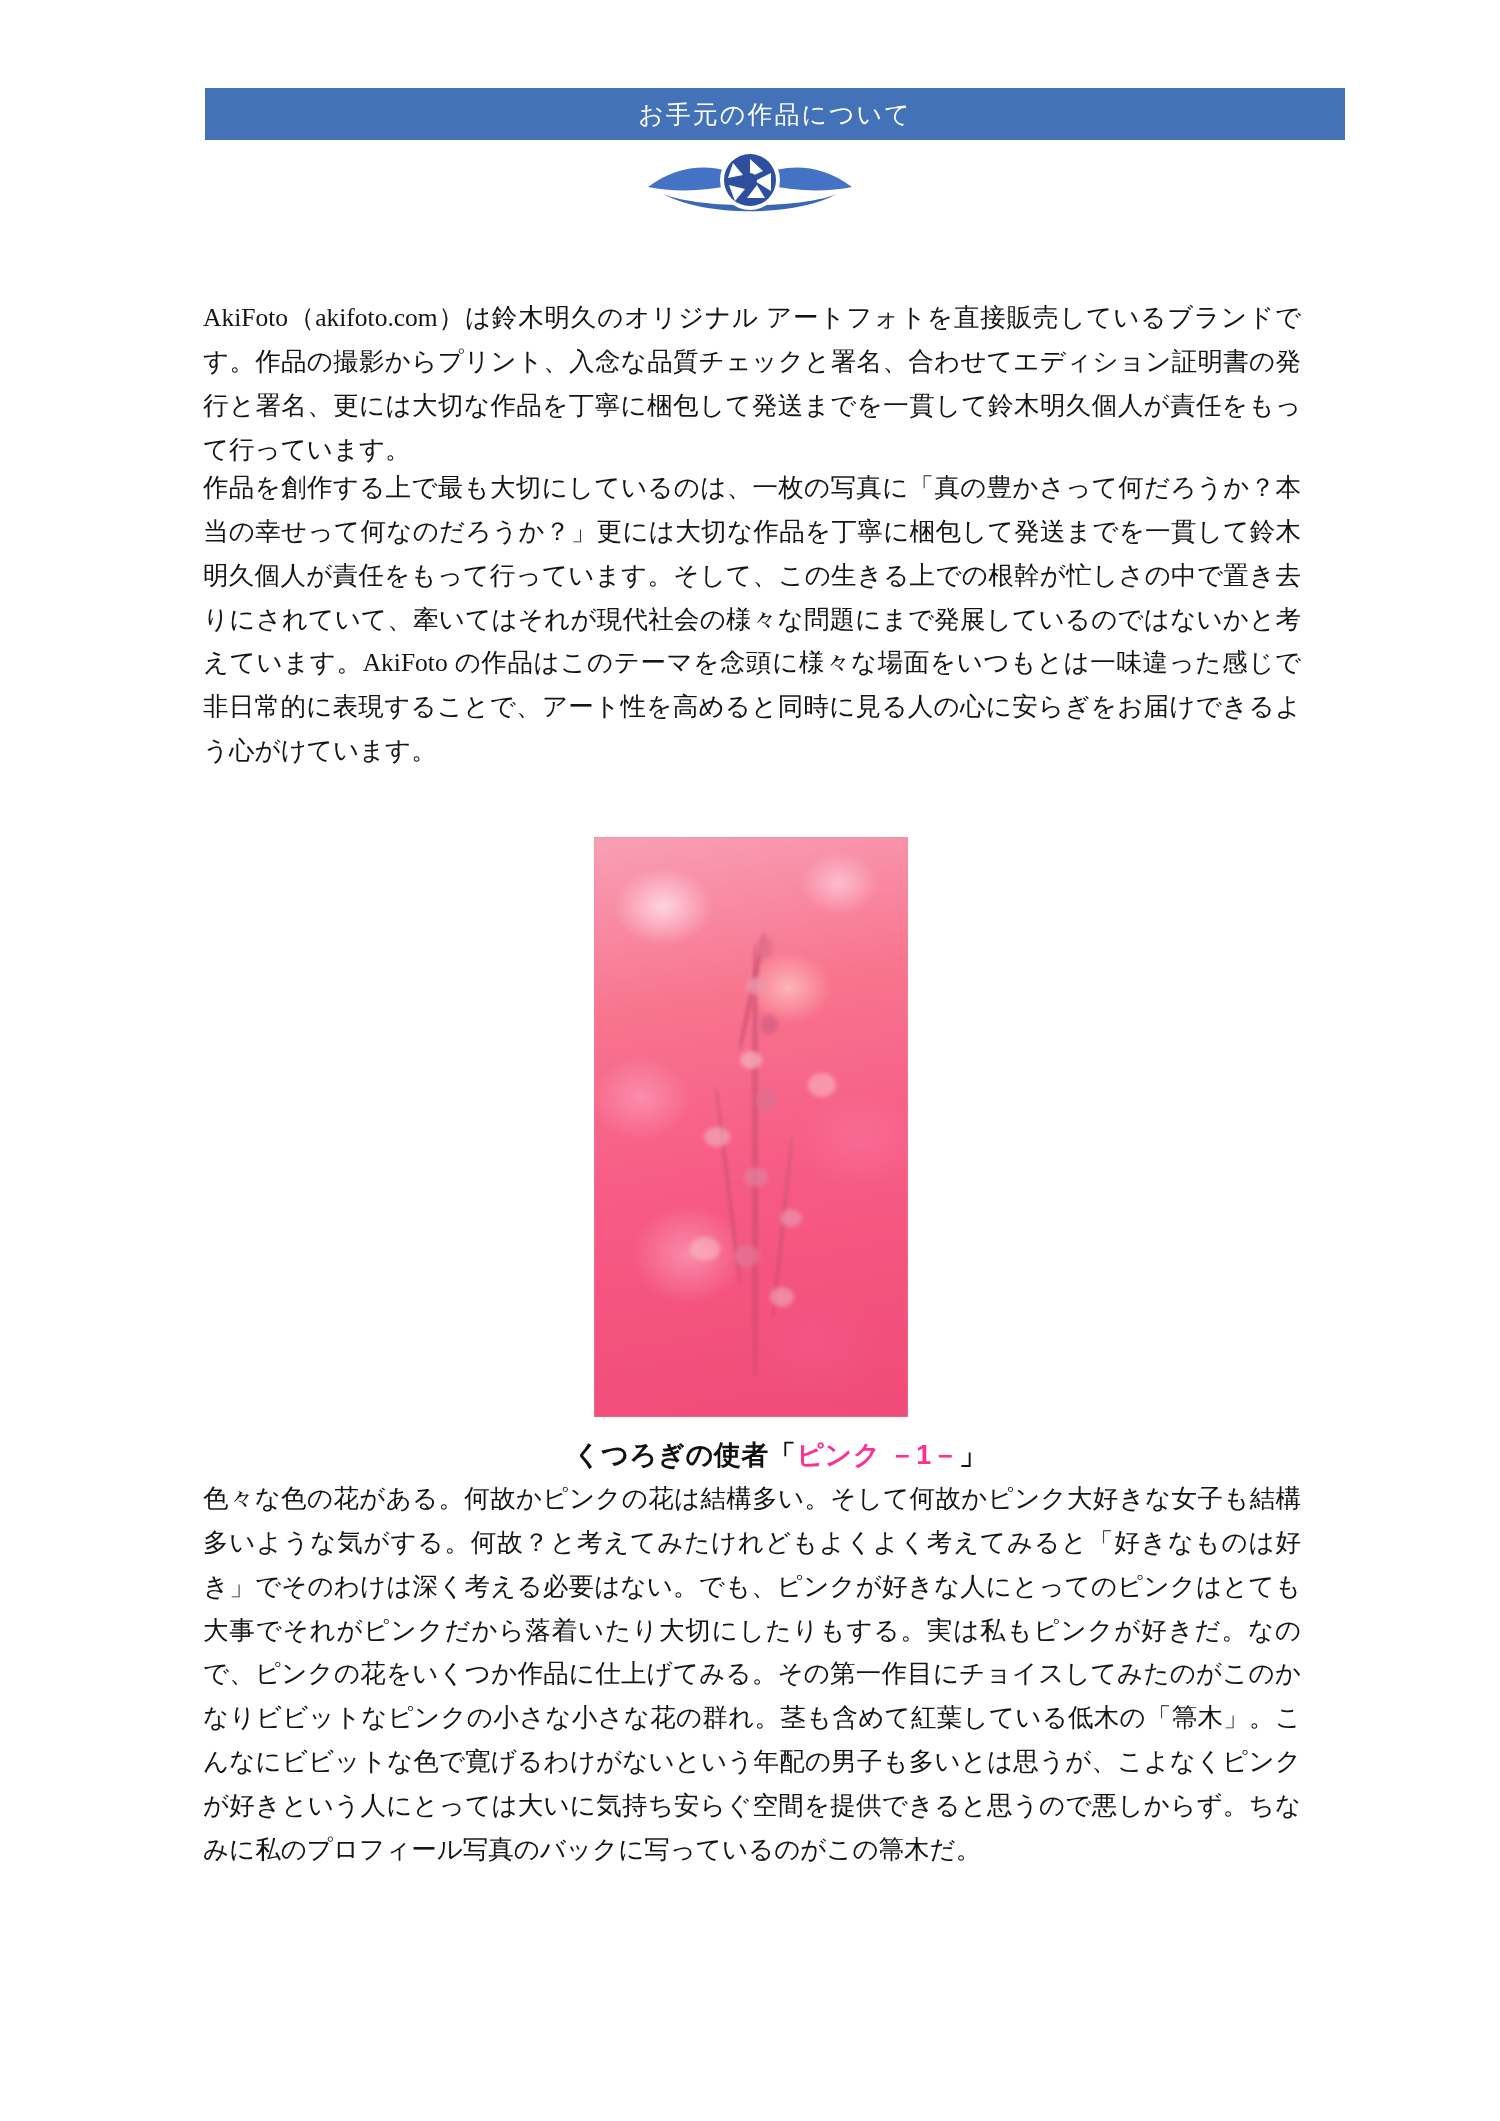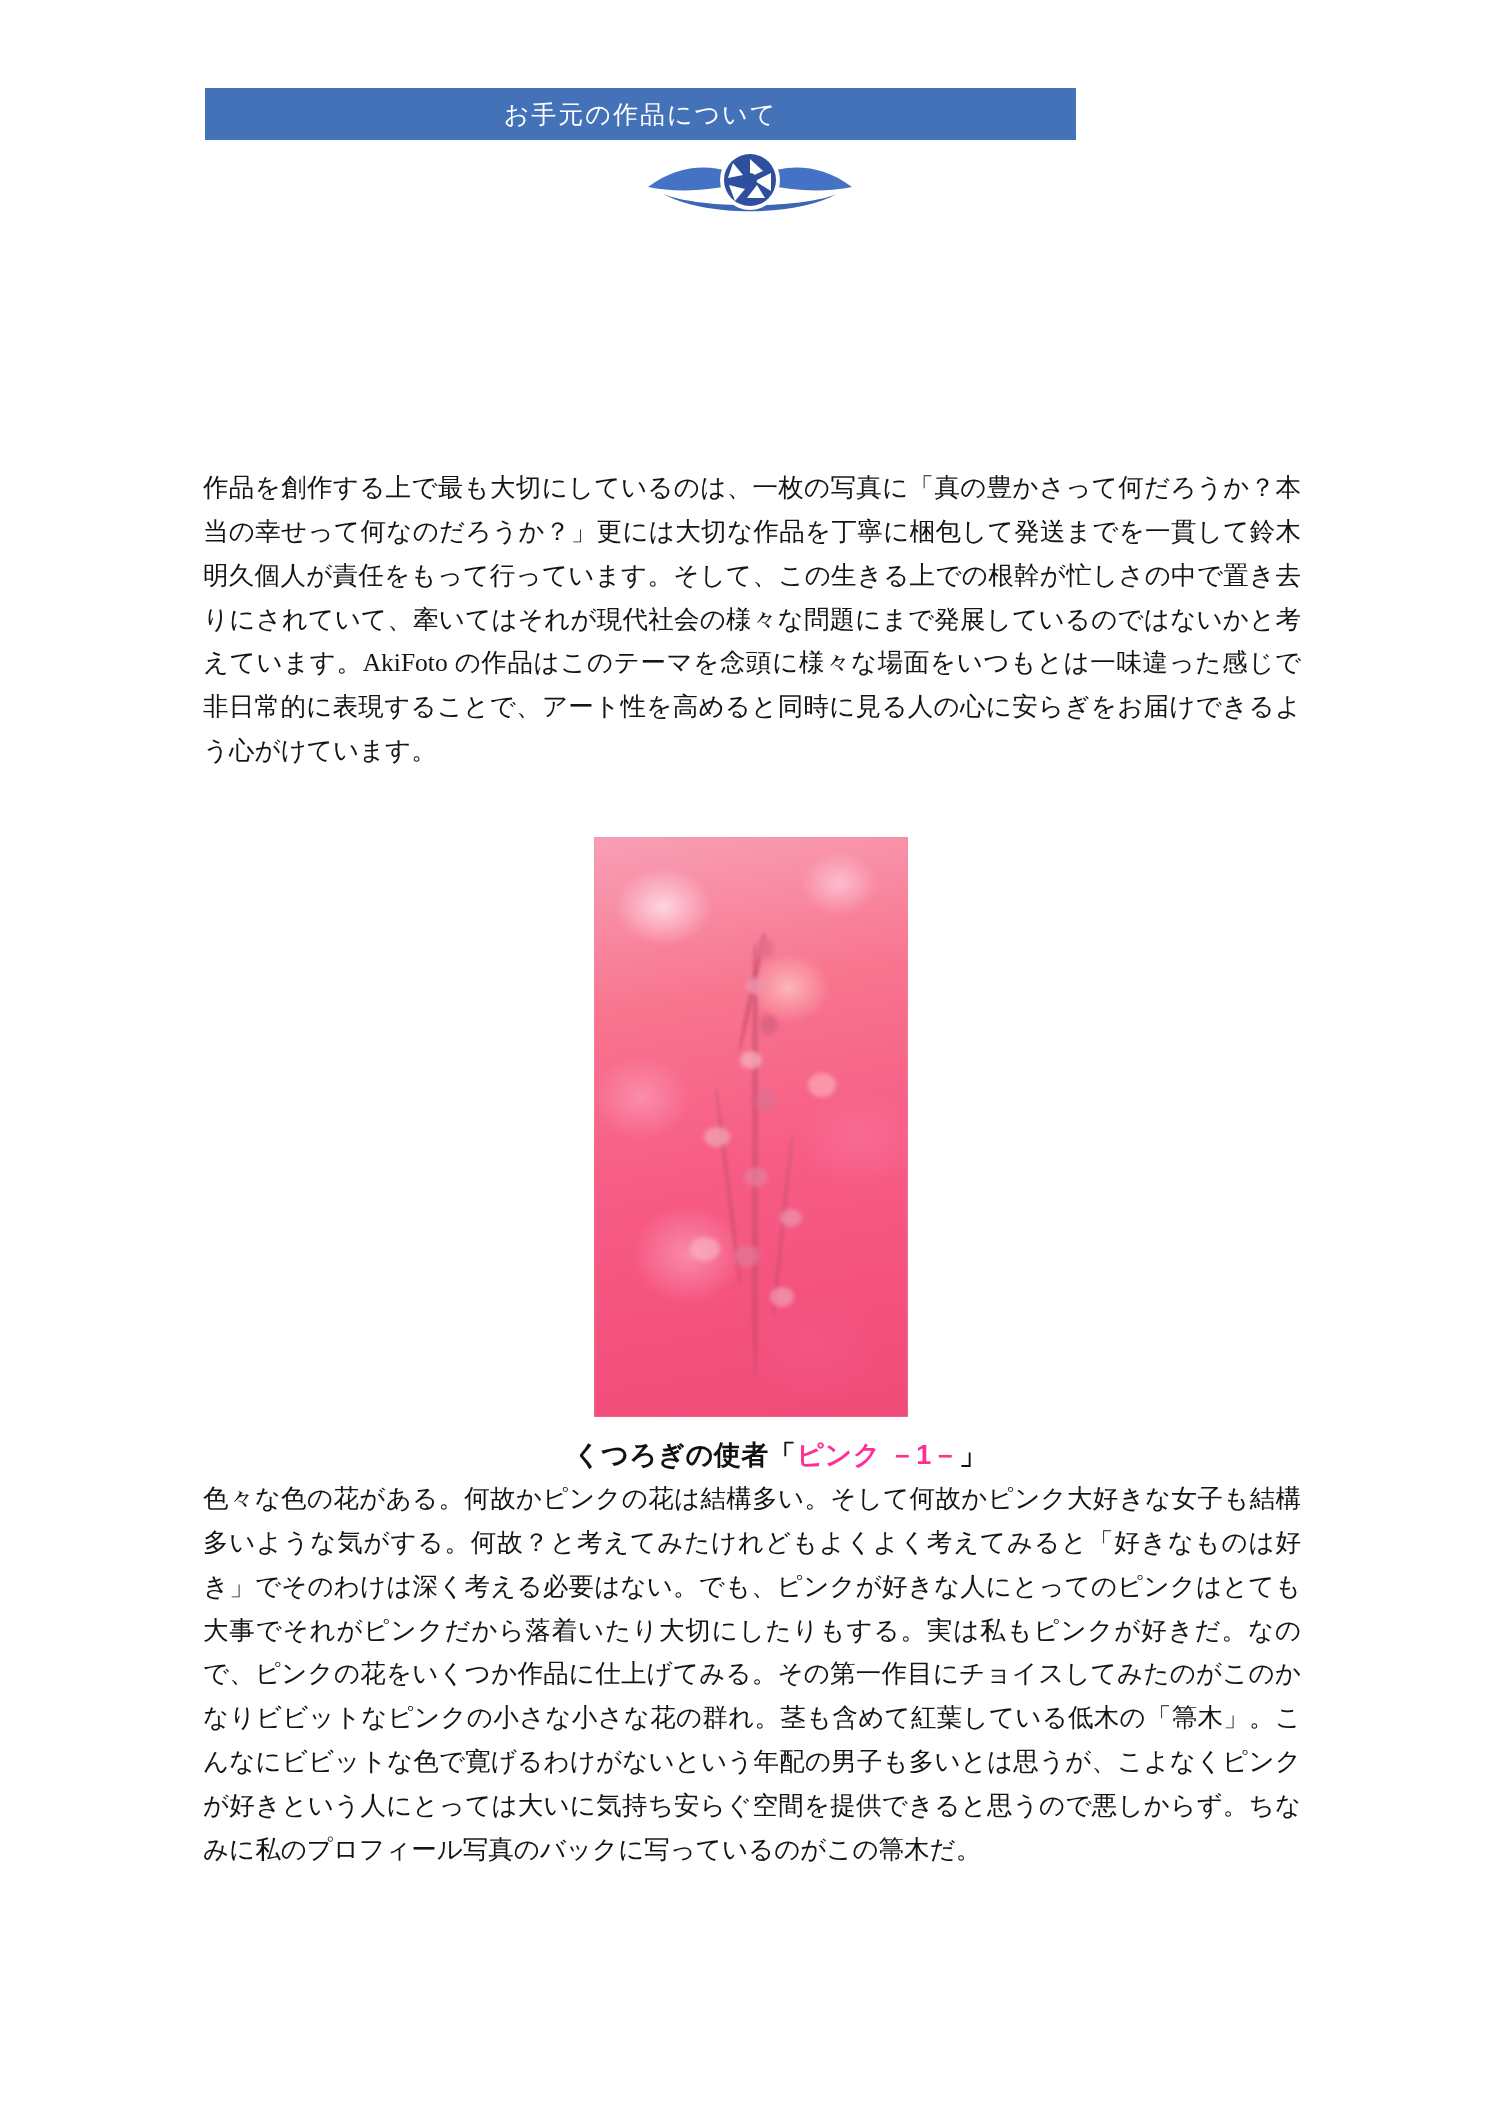--- a/index.html
+++ b/index.html
@@ -20,21 +20,21 @@
     width: 1500px;
     height: 2121px;
     background: #ffffff;
     overflow: hidden;
   }
   
   .header-bar {
     position: absolute;
     left: 205px;
     top: 88px;
-    width: 871px;
+    width: 1140px;
     height: 52px;
     background: #4472b8;
     display: flex;
     align-items: center;
     justify-content: center;
   }
   .header-bar .title {
     color: #ffffff;
     font-size: 25px;
     letter-spacing: 2px;
@@ -151,20 +151,23 @@
           <path d="M126 26 L126 44 L110 34 Z"></path>
           <path d="M120 51 L102 51 L112 38 Z"></path>
           <path d="M90 54 L84 38 L100 42 Z"></path>
           <path d="M83 31 L88 16 L98 28 Z"></path>
         </g>
         <circle cx="105" cy="33" r="7" fill="#2d4f9e"></circle>
       </svg>
     </div>
   </div>
 
+  <div class="body-text" id="intro-paragraph">
+    <p>AkiFoto（akifoto.com）は鈴木明久のオリジナル アートフォトを直接販売しているブランドです。作品の撮影からプリント、入念な品質チェックと署名、合わせてエディション証明書の発行と署名、更には大切な作品を丁寧に梱包して発送までを一貫して鈴木明久個人が責任をもって行っています。</p>
+  </div>
 
   <div class="body-text" id="philosophy-paragraph">
     <p>作品を創作する上で最も大切にしているのは、一枚の写真に「真の豊かさって何だろうか？本当の幸せって何なのだろうか？」更には大切な作品を丁寧に梱包して発送までを一貫して鈴木明久個人が責任をもって行っています。そして、この生きる上での根幹が忙しさの中で置き去りにされていて、牽いてはそれが現代社会の様々な問題にまで発展しているのではないかと考えています。AkiFoto の作品はこのテーマを念頭に様々な場面をいつもとは一味違った感じで非日常的に表現することで、アート性を高めると同時に見る人の心に安らぎをお届けできるよう心がけています。</p>
   </div>
 
   <div class="photo-frame">
     <div class="photo-canvas"></div>
 
     <div class="stem" style="left:158px; top:108px; width:6px; height:430px;"></div>
     <div class="stem" style="left:168px; top:96px; width:5px; height:120px; transform: rotate(12deg); transform-origin: top center;"></div>

